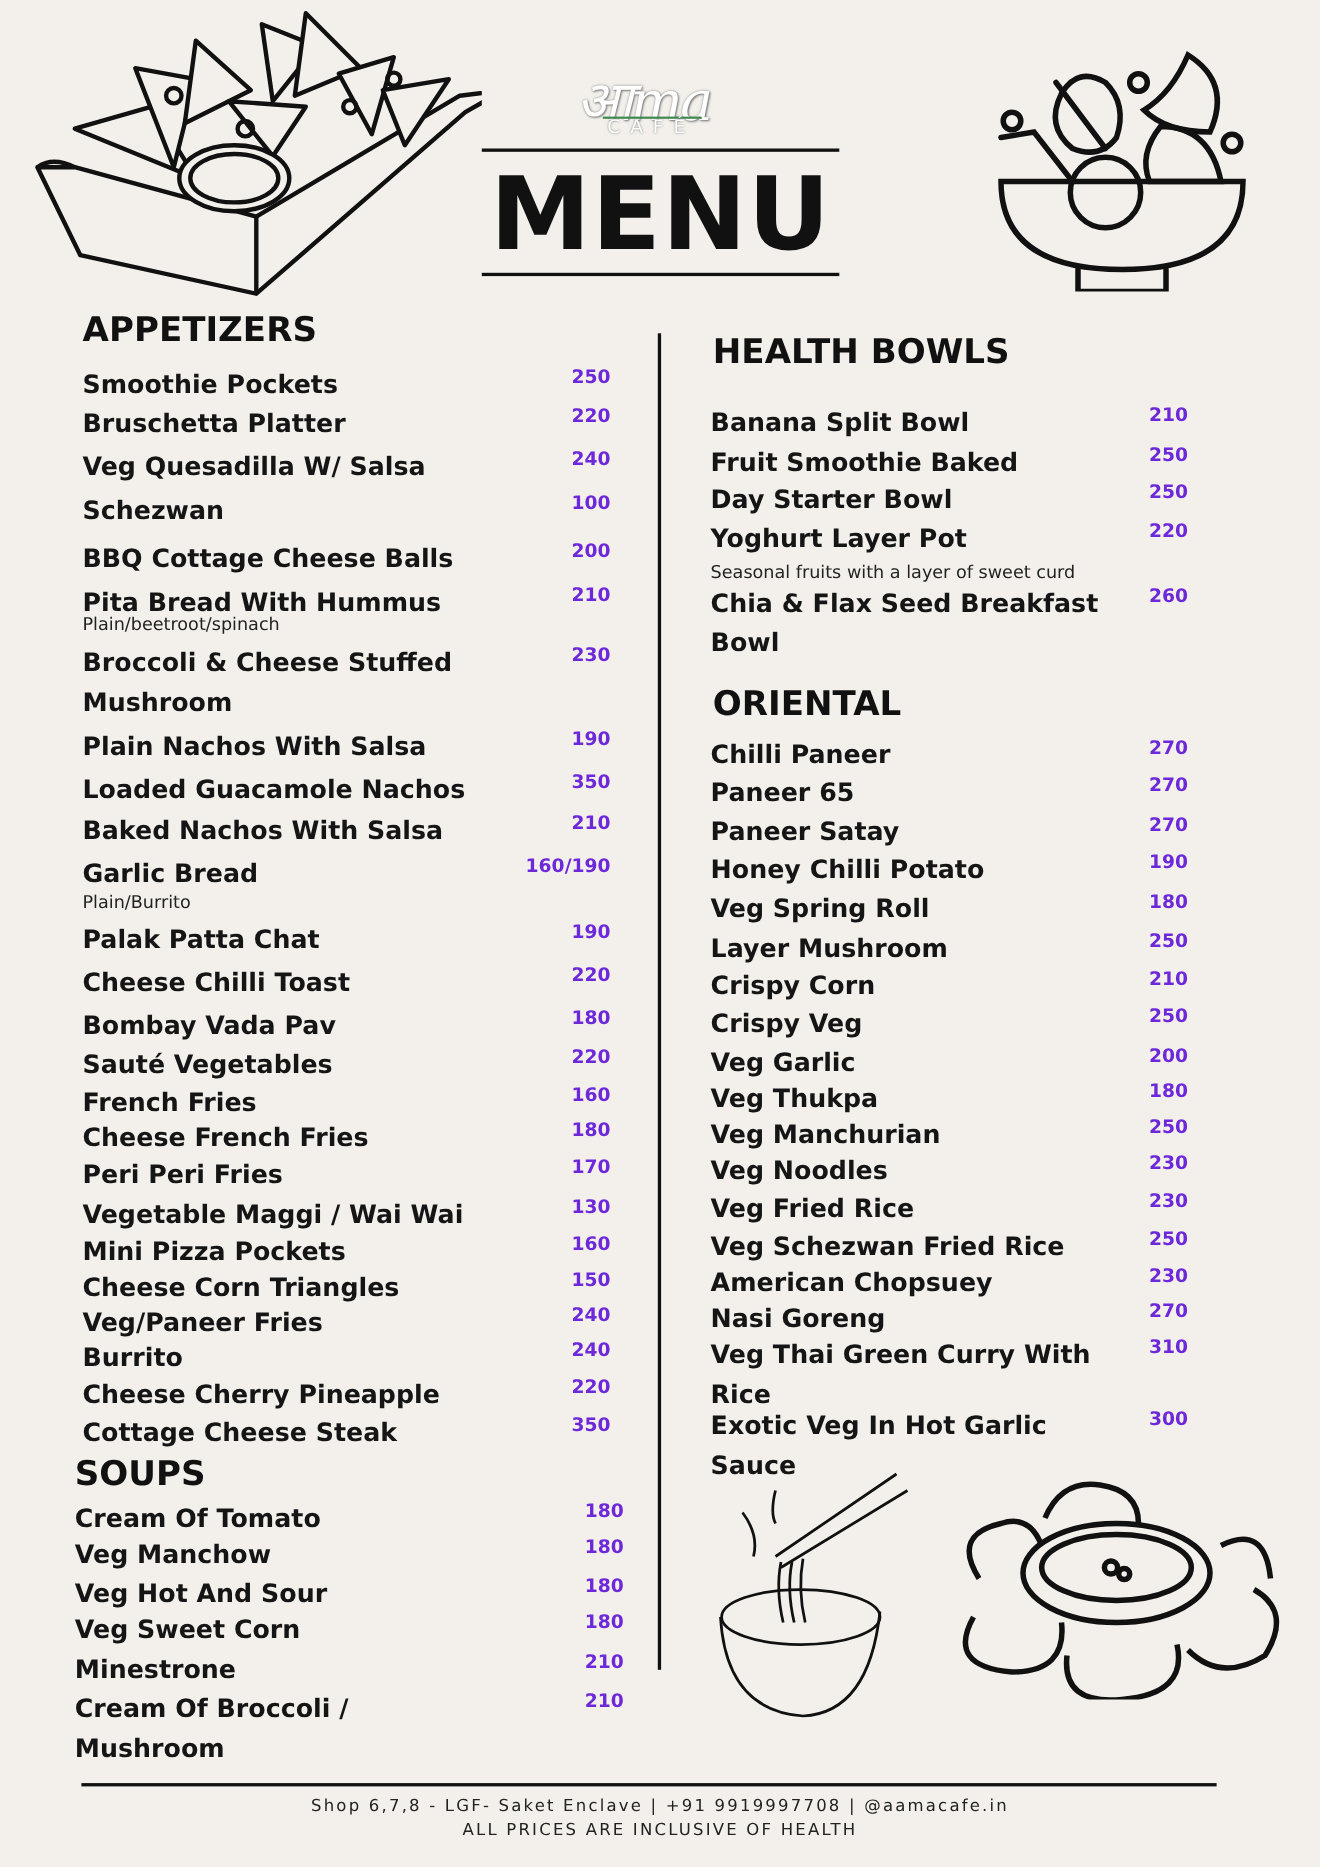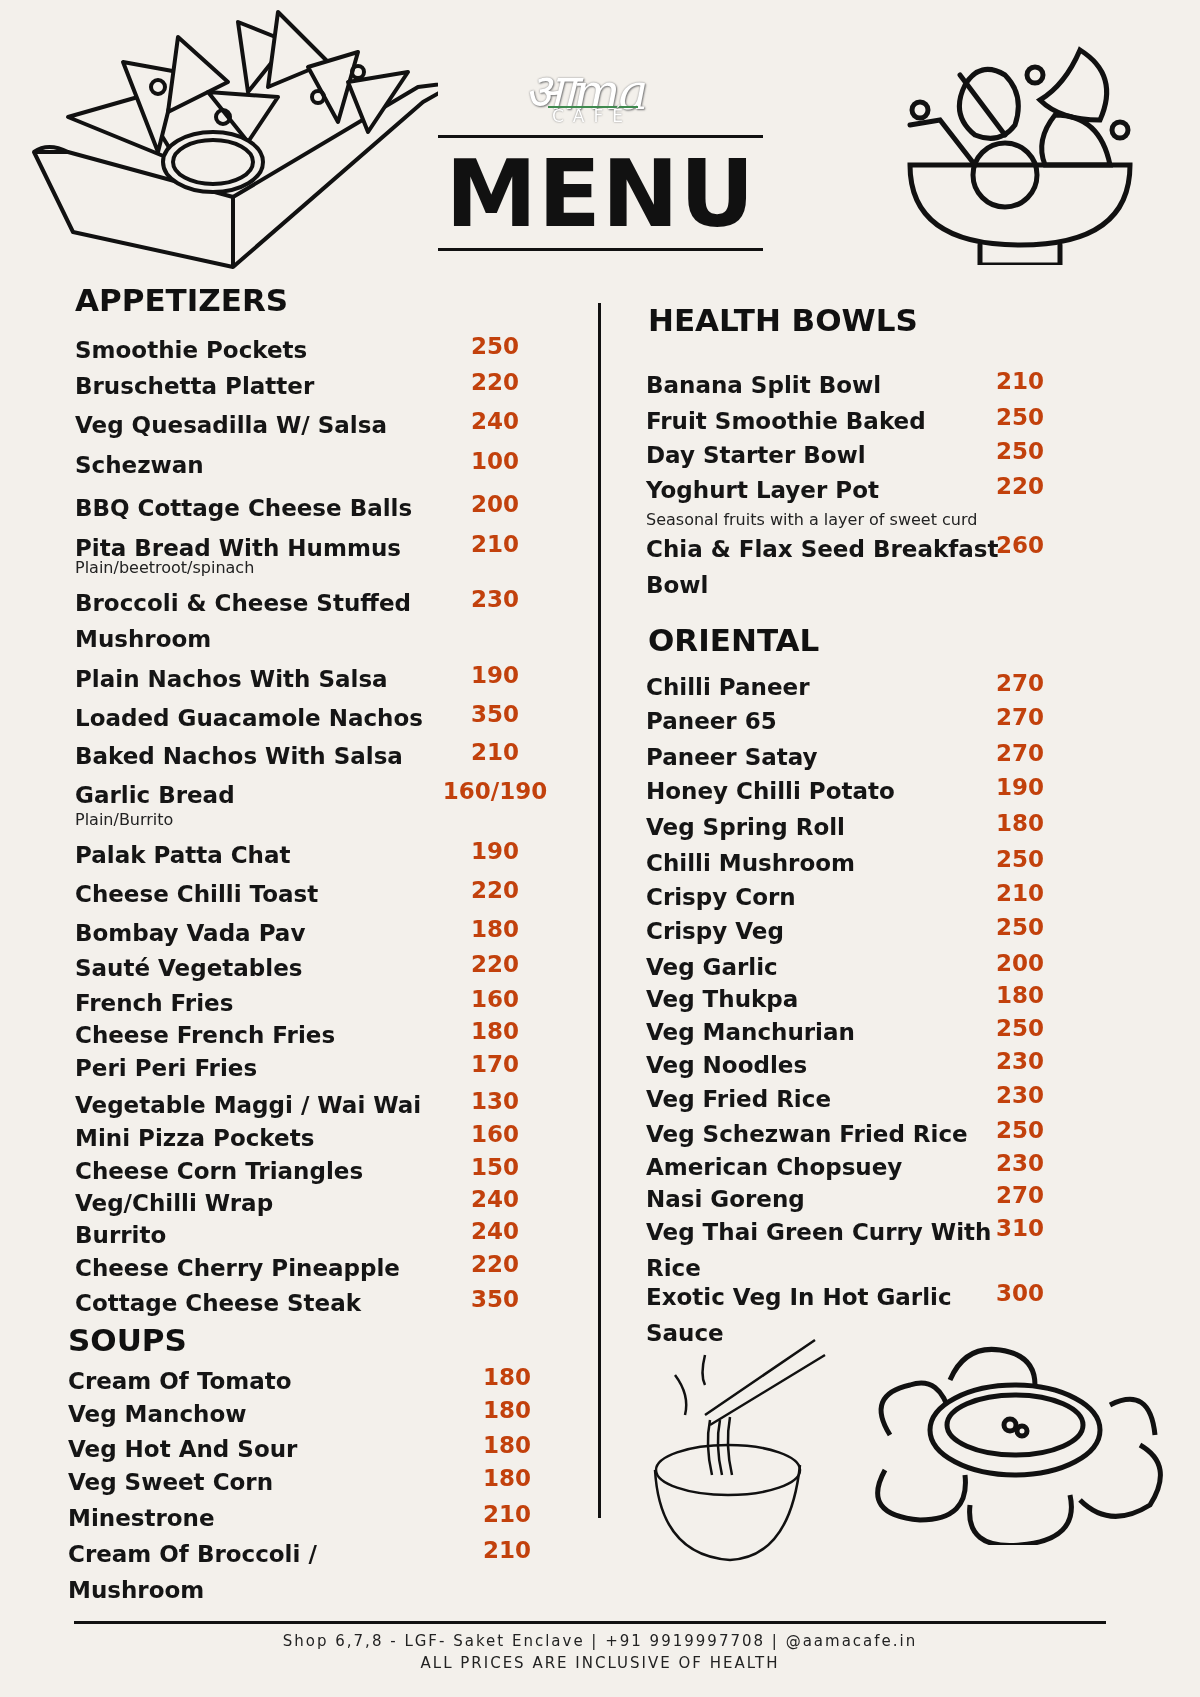--- a/index.html
+++ b/index.html
@@ -18,21 +18,21 @@
   .logo-line { position: absolute; left: 36px; top: 96px; width: 90px; height: 2px; background: #3f8a4f; }
   .logo-cafe { position: absolute; left: 40px; top: 96px; font-size: 17px; letter-spacing: 9px; color: #fff; text-shadow: 0 0 2px #777; }
   .hr-top { left: 438px; top: 135px; width: 325px; height: 3px; background: #111; }
   .hr-bot { left: 438px; top: 248px; width: 325px; height: 3px; background: #111; }
   .menu-title { left: 438px; top: 140px; width: 325px; text-align: center; font-size: 92px; font-weight: bold; letter-spacing: 1px; line-height: 110px; }
   .vline { left: 598px; top: 303px; width: 3px; height: 1215px; background: #111; }
   .footer-line { left: 74px; top: 1621px; width: 1032px; height: 3px; background: #111; }
   .footer { left: 0; width: 1200px; text-align: center; font-size: 15px; letter-spacing: 2px; color: #222; }
   .sec { font-weight: bold; font-size: 31px; }
   .item { font-size: 23px; font-weight: bold; color: #151515; white-space: nowrap; }
-  .price { font-size: 23px; font-weight: bold; color: #c2410c; text-align: center; width: 120px; }
+  .price { font-size: 17px; font-weight: bold; color: #6d28d9; text-align: right; width: 120px; }
   .sub { font-size: 16px; color: #222; white-space: nowrap; }
   svg { position: absolute; }
 </style>
 </head>
 <body>
 
 <svg style="left:28px;top:2px" width="410" height="270" viewBox="0 0 410 270" fill="none" stroke="#111" stroke-width="4" stroke-linejoin="round">
   <path d="M6 150 L45 230 L205 265 L395 100 L430 80 L390 85 L205 195 L40 150 Z" fill="#f3f0eb"></path>
   <path d="M6 150 Q20 140 40 150"></path>
   <path d="M205 195 L205 265"></path>
@@ -150,21 +150,21 @@
 <div class="abs item" style="left:75px;top:1022px">Cheese French Fries</div>
 <div class="abs price" style="left:435px;top:1018px">180</div>
 <div class="abs item" style="left:75px;top:1055px">Peri Peri Fries</div>
 <div class="abs price" style="left:435px;top:1051px">170</div>
 <div class="abs item" style="left:75px;top:1092px">Vegetable Maggi / Wai Wai</div>
 <div class="abs price" style="left:435px;top:1088px">130</div>
 <div class="abs item" style="left:75px;top:1125px">Mini Pizza Pockets</div>
 <div class="abs price" style="left:435px;top:1121px">160</div>
 <div class="abs item" style="left:75px;top:1158px">Cheese Corn Triangles</div>
 <div class="abs price" style="left:435px;top:1154px">150</div>
-<div class="abs item" style="left:75px;top:1190px">Veg/Chilli Wrap</div>
+<div class="abs item" style="left:75px;top:1190px">Veg/Paneer Fries</div>
 <div class="abs price" style="left:435px;top:1186px">240</div>
 <div class="abs item" style="left:75px;top:1222px">Burrito</div>
 <div class="abs price" style="left:435px;top:1218px">240</div>
 <div class="abs item" style="left:75px;top:1255px">Cheese Cherry Pineapple</div>
 <div class="abs price" style="left:435px;top:1251px">220</div>
 <div class="abs item" style="left:75px;top:1290px">Cottage Cheese Steak</div>
 <div class="abs price" style="left:435px;top:1286px">350</div>
 <div class="abs item" style="left:68px;top:1368px">Cream Of Tomato</div>
 <div class="abs price" style="left:447px;top:1364px">180</div>
 <div class="abs item" style="left:68px;top:1401px">Veg Manchow</div>
@@ -193,21 +193,21 @@
 <div class="abs item" style="left:646px;top:674px">Chilli Paneer</div>
 <div class="abs price" style="left:960px;top:670px">270</div>
 <div class="abs item" style="left:646px;top:708px">Paneer 65</div>
 <div class="abs price" style="left:960px;top:704px">270</div>
 <div class="abs item" style="left:646px;top:744px">Paneer Satay</div>
 <div class="abs price" style="left:960px;top:740px">270</div>
 <div class="abs item" style="left:646px;top:778px">Honey Chilli Potato</div>
 <div class="abs price" style="left:960px;top:774px">190</div>
 <div class="abs item" style="left:646px;top:814px">Veg Spring Roll</div>
 <div class="abs price" style="left:960px;top:810px">180</div>
-<div class="abs item" style="left:646px;top:850px">Chilli Mushroom</div>
+<div class="abs item" style="left:646px;top:850px">Layer Mushroom</div>
 <div class="abs price" style="left:960px;top:846px">250</div>
 <div class="abs item" style="left:646px;top:884px">Crispy Corn</div>
 <div class="abs price" style="left:960px;top:880px">210</div>
 <div class="abs item" style="left:646px;top:918px">Crispy Veg</div>
 <div class="abs price" style="left:960px;top:914px">250</div>
 <div class="abs item" style="left:646px;top:954px">Veg Garlic</div>
 <div class="abs price" style="left:960px;top:950px">200</div>
 <div class="abs item" style="left:646px;top:986px">Veg Thukpa</div>
 <div class="abs price" style="left:960px;top:982px">180</div>
 <div class="abs item" style="left:646px;top:1019px">Veg Manchurian</div>

